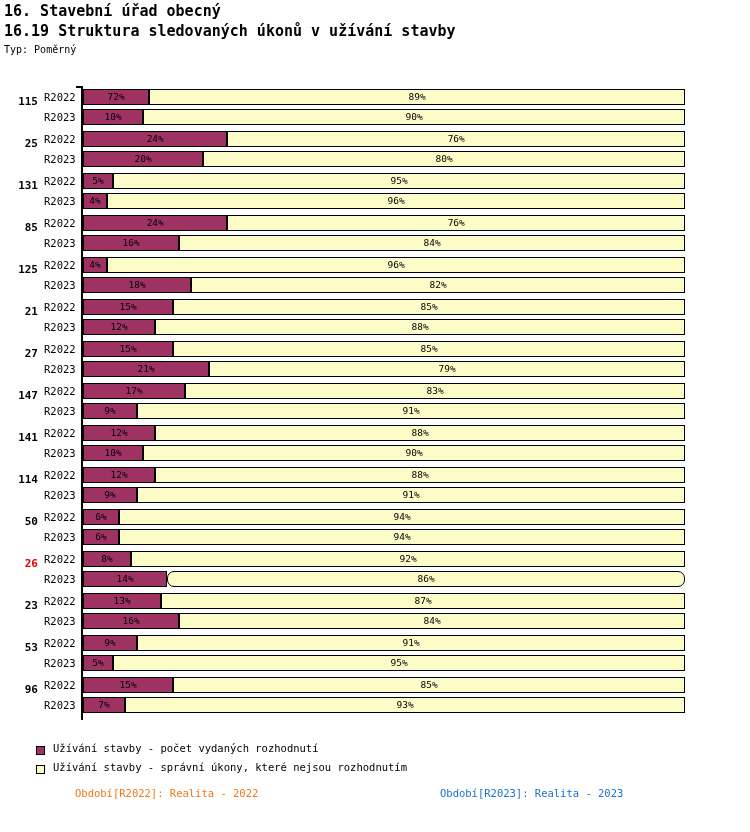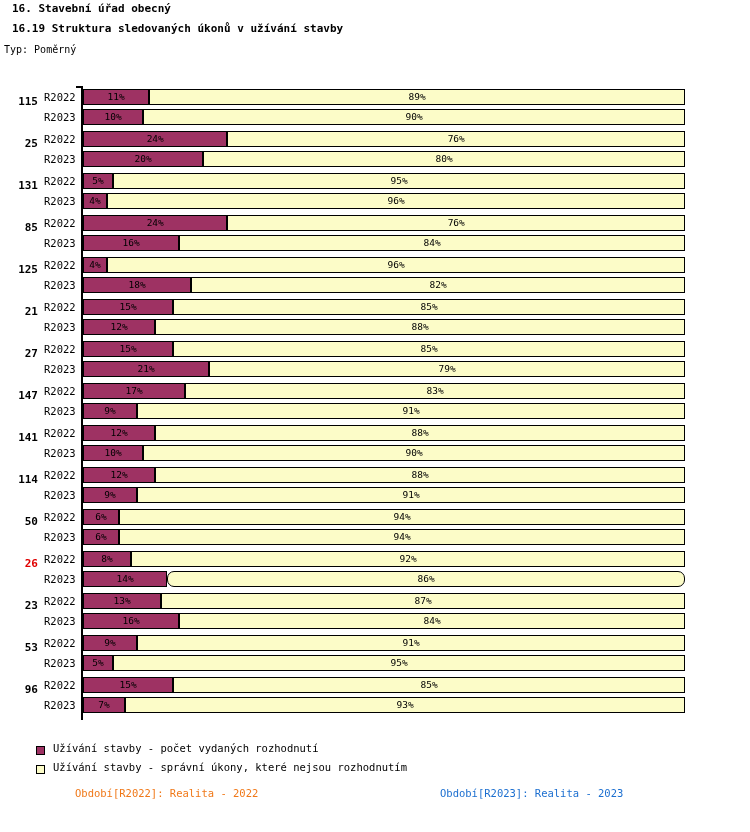--- a/index.html
+++ b/index.html
@@ -12,23 +12,23 @@
     height: 832px;
     position: relative;
     font-family: "DejaVu Sans Mono", "Liberation Mono", monospace;
     color: #000000;
     overflow: hidden;
   }
 
   
   .hdr {
     position: absolute;
-    left: 12px;
+    left: 4px;
     font-weight: bold;
-    font-size: 11px;
+    font-size: 15px;
     letter-spacing: 0px;
     white-space: pre;
   }
   #title-1 { top: 2px; }
   #title-2 { top: 22px; }
   #subtitle {
     position: absolute;
     left: 4px;
     top: 44px;
     font-size: 10px;
@@ -175,21 +175,21 @@
 
 <div id="chart">
   <div id="axis-tick-top"></div>
   <div id="axis-line"></div>
   <div id="groups-host">
       <div class="group" style="top: 0px;">
         <div class="group-label">115</div>
         <div class="row r0">
           <div class="series-label">R2022</div>
           <div class="bar-track">
-            <div class="seg a" style="width: 11%;">11%</div>
+            <div class="seg a" style="width: 11%;">72%</div>
             <div class="seg b" style="left: 11%; width: 89%;">89%</div>
           </div>
         </div>
         <div class="row r1">
           <div class="series-label">R2023</div>
           <div class="bar-track">
             <div class="seg a" style="width: 10%;">10%</div>
             <div class="seg b" style="left: 10%; width: 90%;">90%</div>
           </div>
         </div>

